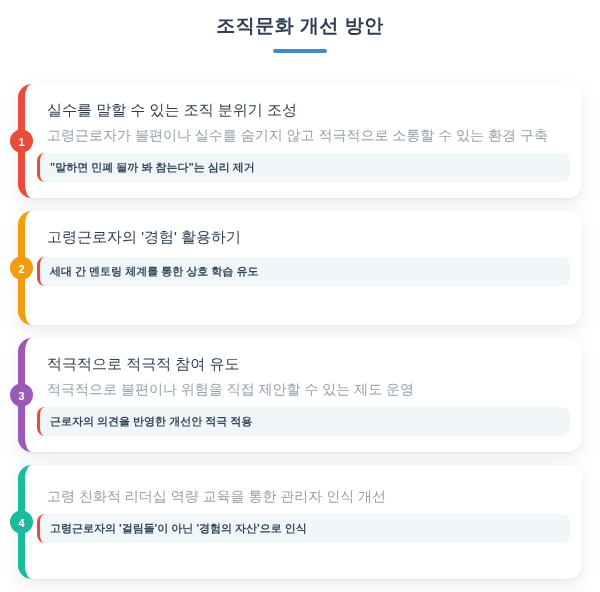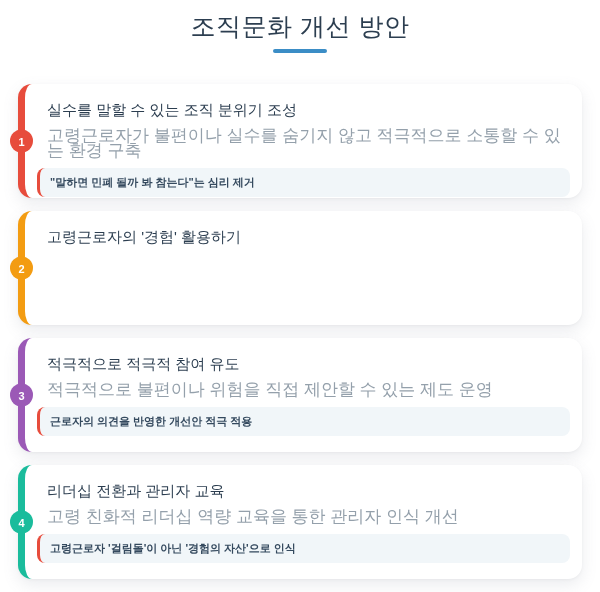--- a/index.html
+++ b/index.html
@@ -7,22 +7,22 @@
     width: 600px; height: 592px;
     background: #ffffff;
     font-family: "Liberation Sans", "DejaVu Sans", sans-serif;
     overflow: hidden;
   }
   .page { width: 600px; height: 592px; background: #ffffff; }
 
   
   .header { padding-top: 13px; text-align: center; }
   .page-title {
-    font-size: 25px;
-    font-weight: 400;
+    font-size: 19px;
+    font-weight: 700;
     color: var(--text-dark, #2c3e50);
     letter-spacing: 0.5px;
     line-height: 26px;
   }
   .title-underline {
     width: 54px; height: 4px;
     margin: 10px auto 0 auto;
     border-radius: 2px;
     background: var(--underline, #3b8dc6);
   }
@@ -61,21 +61,21 @@
   .card-title {
     margin-left: 10px;
     font-size: 15px;
     font-weight: 400;
     color: var(--text-dark, #2c3e50);
     line-height: 20px;
   }
   .card-desc {
     margin-left: 10px;
     margin-top: 8px;
-    font-size: 17px;
+    font-size: 14px;
     color: var(--text-muted, #94a0ab);
     line-height: 15px;
   }
   .card-highlight {
     margin-top: 10px;
     background: var(--highlight-bg, #f1f6f9);
     border-left: 3px solid var(--highlight-accent, #e74c3c);
     border-radius: 8px;
     padding: 8px 10px;
     font-size: 11px;
@@ -99,30 +99,30 @@
     <div class="card" style="--accent: #e74c3c;">
       <div class="badge">1</div>
       <div class="card-title">실수를 말할 수 있는 조직 분위기 조성</div>
       <div class="card-desc">고령근로자가 불편이나 실수를 숨기지 않고 적극적으로 소통할 수 있는 환경 구축</div>
       <div class="card-highlight">"말하면 민폐 될까 봐 참는다"는 심리 제거</div>
     </div>
 
     <div class="card" style="--accent: #f39c12;">
       <div class="badge">2</div>
       <div class="card-title">고령근로자의 '경험' 활용하기</div>
+      <div class="card-highlight">세대 간 멘토링 체계를 통한 상호 학습 유도</div>
     </div>
 
     <div class="card" style="--accent: #9b59b6;">
       <div class="badge">3</div>
       <div class="card-title">적극적으로 적극적 참여 유도</div>
       <div class="card-desc">적극적으로 불편이나 위험을 직접 제안할 수 있는 제도 운영</div>
       <div class="card-highlight">근로자의 의견을 반영한 개선안 적극 적용</div>
     </div>
 
     <div class="card" style="--accent: #1abc9c;">
       <div class="badge">4</div>
-      <div class="card-title">리더십 전환과 관리자 교육</div>
       <div class="card-desc">고령 친화적 리더십 역량 교육을 통한 관리자 인식 개선</div>
-      <div class="card-highlight">고령근로자 '걸림돌'이 아닌 '경험의 자산'으로 인식</div>
+      <div class="card-highlight">고령근로자의 '걸림돌'이 아닌 '경험의 자산'으로 인식</div>
     </div>
 
   </div>
 </div>
 
 </body></html>

